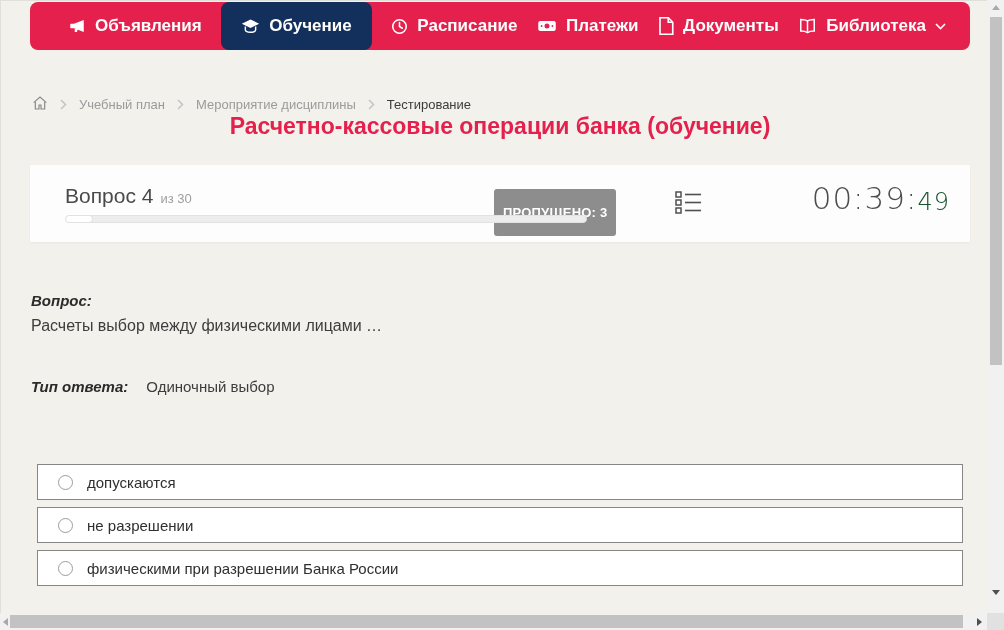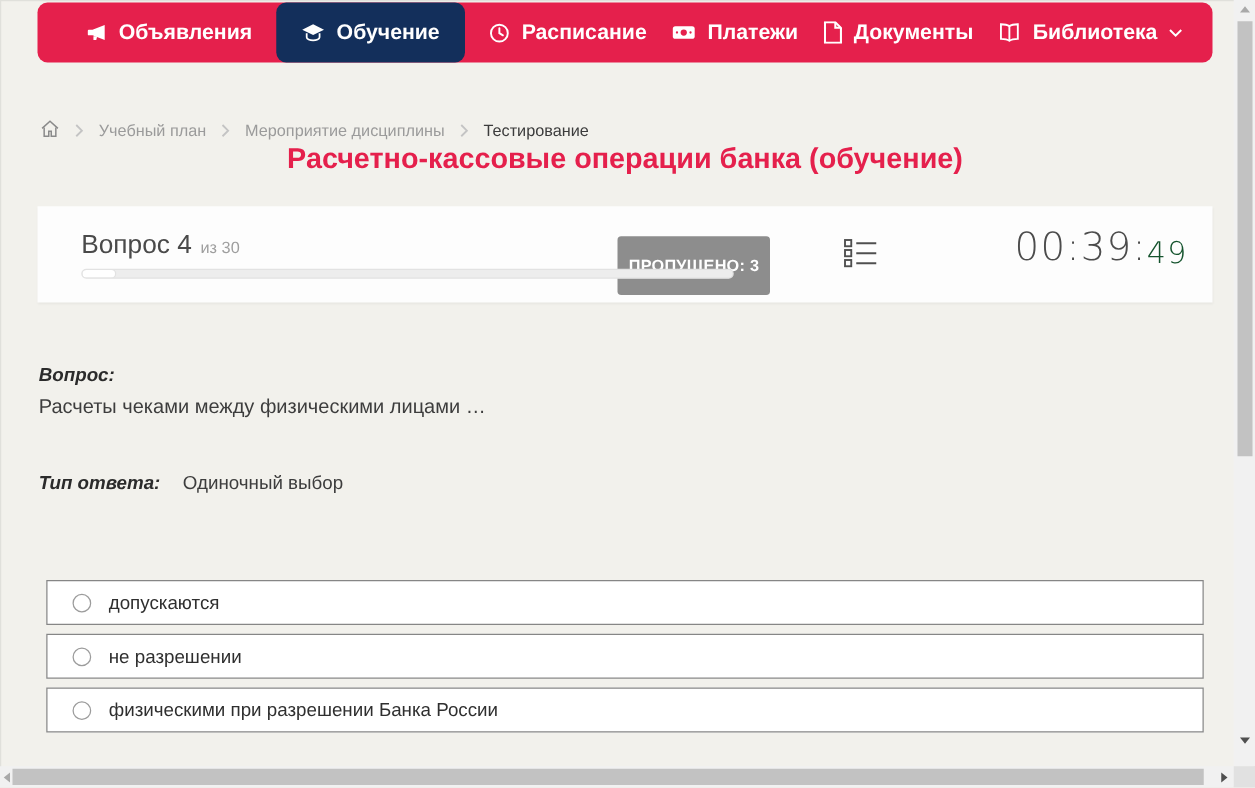--- a/index.html
+++ b/index.html
@@ -191,21 +191,21 @@
         <line x1="10" y1="20.5" x2="26" y2="20.5" stroke="#4f4f4f" stroke-width="1.6"></line>
       </svg>
     </span>
     <div class="timer">
       <span class="timer-main">00:39:</span>
       <span class="timer-sec">49</span>
     </div>
   </section>
 
   <p class="q-label">Вопрос:</p>
-  <p class="q-text">Расчеты чеками между физическими лицами …</p>
+  <p class="q-text">Расчеты выбор между физическими лицами …</p>
   <p class="q-type">
     <span class="q-type-label">Тип ответа:</span><span>Одиночный выбор</span>
   </p>
 
   <div class="answers">
     <div class="answer">
       <span class="radio"></span>
       <span class="answer-label">допускаются</span>
     </div>
     <div class="answer">

